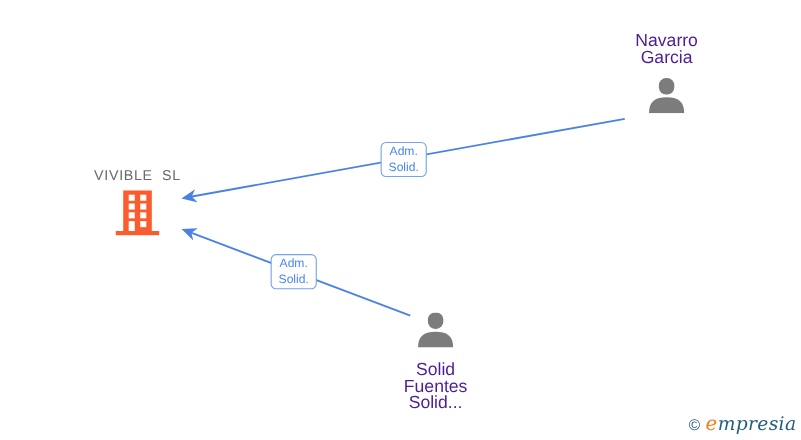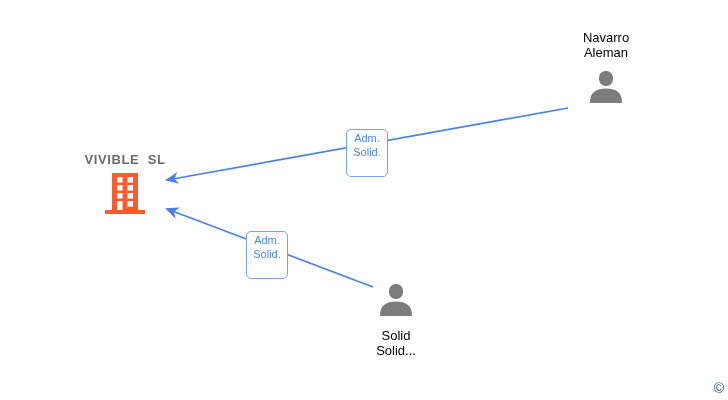--- a/index.html
+++ b/index.html
@@ -20,39 +20,39 @@
     left: 0; top: 0;
     width: 728px; height: 400px;
     z-index: 1;
   }
   .node {
     position: absolute;
     z-index: 3;
     cursor: pointer;
   }
   .name-label {
-    color: #000000;
-    font-size: 13px;
+    color: #4c1d95;
+    font-size: 16px;
     line-height: 15px;
     text-align: center;
   }
   .company-label {
     color: #6a6b6d;
     font-size: 13px;
-    font-weight: bold;
+    font-weight: normal;
     letter-spacing: 0.6px;
     text-align: center;
     white-space: pre;
   }
   .edge-label {
     position: absolute;
     z-index: 2;
     box-sizing: border-box;
     width: 42px;
-    height: 48px;
+    height: 32px;
     background: #ffffff;
     border: 1px solid #74a3ed;
     border-radius: 5px;
     color: #4a86e8;
     font-size: 11px;
     line-height: 14px;
     text-align: center;
     padding-top: 1px;
     cursor: default;
   }
@@ -121,40 +121,42 @@
         <rect x="22.5" y="20" width="5.5" height="5.5" fill="#ffffff"></rect>
         <rect x="12" y="28" width="5.5" height="9" fill="#ffffff"></rect>
         <rect x="22.5" y="28" width="5.5" height="5.5" fill="#ffffff"></rect>
       </svg>
     </div>
   </div>
 
   <div class="node" style="left:545px; top:30px; width:122px;">
     <div class="name-label">
       <div>Navarro</div>
-      <div>Aleman</div>
+      <div>Garcia</div>
     </div>
     <div style="width:34px; margin:11px auto 0;">
       <svg width="34" height="32" viewBox="0 0 34 32">
         <rect x="10" y="0" width="14" height="15" rx="6.5" fill="#7c7c7c"></rect>
         <path d="M1,32 C1,21 7,17.5 17,17.5 C27,17.5 33,21 33,32 Z" fill="#7c7c7c"></path>
       </svg>
     </div>
   </div>
 
   <div class="node" style="left:335px; top:284px; width:122px;">
     <div style="width:34px; margin:0 auto;">
       <svg width="34" height="32" viewBox="0 0 34 32">
         <rect x="10" y="0" width="14" height="15" rx="6.5" fill="#7c7c7c"></rect>
         <path d="M1,32 C1,21 7,17.5 17,17.5 C27,17.5 33,21 33,32 Z" fill="#7c7c7c"></path>
       </svg>
     </div>
     <div class="name-label" style="margin-top:8px;">
       <div>Solid</div>
+      <div>Fuentes</div>
       <div>Solid...</div>
     </div>
   </div>
 
   <div class="footer-logo">
     <span class="copyright-symbol">©</span>
+    <span class="brand-text"><span class="brand-lead">e</span><span>mpresia</span></span>
   </div>
 
 </div>
 
 </body></html>

